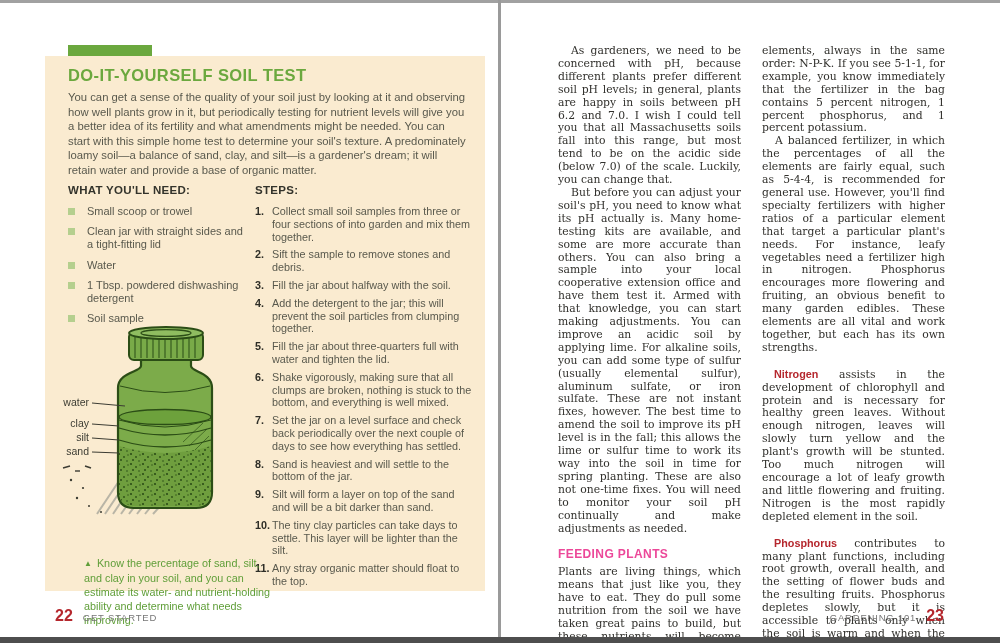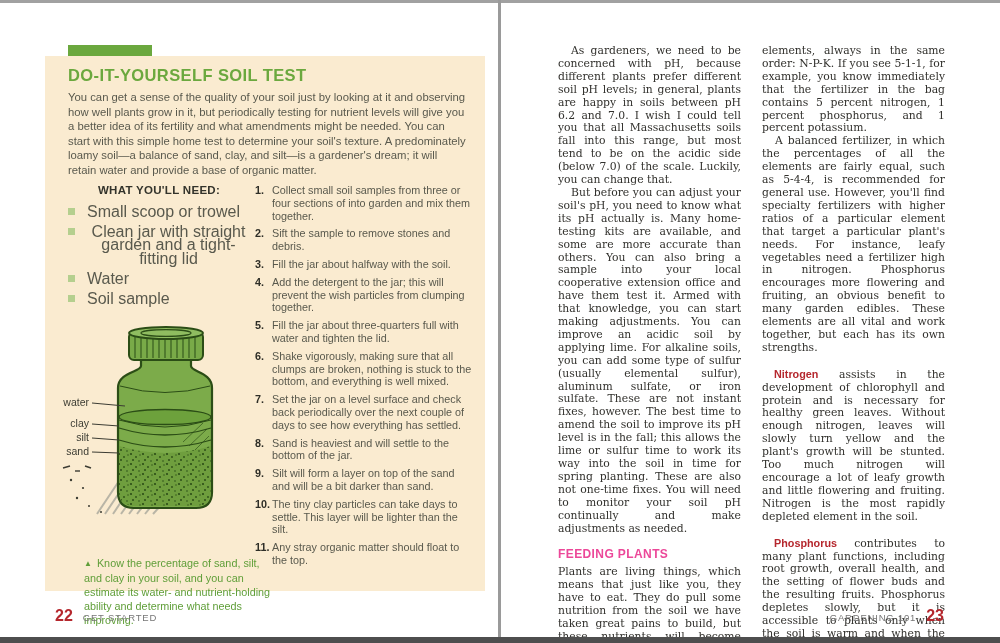--- a/index.html
+++ b/index.html
@@ -23,27 +23,27 @@
   }
   .tab{position:absolute;left:23px;top:-11px;width:84px;height:11px;background:#6ba83e;}
   .box-title{
     position:absolute;left:23px;top:10px;margin:0;
     font-size:16.5px;font-weight:800;letter-spacing:.4px;color:#6ba83e;
   }
   .box-intro{
     position:absolute;left:23px;top:34px;width:400px;margin:0;
     font-size:11.3px;line-height:14.5px;color:#59594d;
   }
-  .need-col{position:absolute;left:23px;top:128px;width:182px;text-align:center;}
+  .need-col{position:absolute;left:23px;top:128px;width:182px;}
   .steps-col{position:absolute;left:210px;top:128px;width:218px;}
   .list-heading{
     margin:0 0 9px 0;font-size:11.5px;font-weight:800;letter-spacing:.3px;color:#33332b;
   }
   .need-list{list-style:none;margin:0;padding:0;}
-  .need-list li{display:flex;gap:12px;margin-bottom:7px;font-size:16px;line-height:13.2px;color:#59594d;}
+  .need-list li{display:flex;gap:12px;margin-bottom:7px;font-size:11px;line-height:13.2px;color:#59594d;}
   .sq{flex:0 0 auto;width:7px;height:7px;margin-top:3px;background:#b5cf8e;}
   .steps-list{list-style:none;margin:0;padding:0;}
   .steps-list li{display:flex;margin-bottom:5px;font-size:10.8px;line-height:12.8px;color:#59594d;}
   .steps-list .num{flex:0 0 17px;font-weight:800;color:#2e2e27;}
   .steps-list .stx{flex:1;}
 
   
   .jar-figure{position:absolute;left:12px;top:266px;width:210px;height:196px;}
   .jar-label{
     position:absolute;right:178px;width:60px;text-align:right;
@@ -94,50 +94,55 @@
 
       <div class="need-col">
         <h2 class="list-heading">WHAT YOU'LL NEED:</h2>
         <ul class="need-list">
           <li>
               <span class="sq"></span>
               <span>Small scoop or trowel</span>
             </li>
           <li>
               <span class="sq"></span>
-              <span>Clean jar with straight garden and a tight-fitting lid</span>
+              <span>Clean jar with straight sides and a tight-fitting lid</span>
             </li>
           <li>
               <span class="sq"></span>
               <span>Water</span>
+            </li>
+          <li>
+              <span class="sq"></span>
+              <span>1 Tbsp. powdered dishwashing detergent</span>
             </li>
           <li>
               <span class="sq"></span>
               <span>Soil sample</span>
             </li>
         </ul>
       </div>
 
       <div class="steps-col">
+        <h2 class="list-heading">STEPS:</h2>
         <ol class="steps-list">
           <li>
               <span class="num">1.</span>
               <span class="stx">Collect small soil samples from three or four sections of into garden and mix them together.</span>
             </li>
           <li>
               <span class="num">2.</span>
               <span class="stx">Sift the sample to remove stones and debris.</span>
             </li>
           <li>
               <span class="num">3.</span>
               <span class="stx">Fill the jar about halfway with the soil.</span>
             </li>
           <li>
               <span class="num">4.</span>
-              <span class="stx">Add the detergent to the jar; this will prevent the wish particles from clumping together.</span>
+              <span class="stx">Add the detergent to the jar; this will prevent the soil particles from clumping together.</span>
             </li>
           <li>
               <span class="num">5.</span>
               <span class="stx">Fill the jar about three-quarters full with water and tighten the lid.</span>
             </li>
           <li>
               <span class="num">6.</span>
               <span class="stx">Shake vigorously, making sure that all clumps are broken, nothing is stuck to the bottom, and everything is well mixed.</span>
             </li>
           <li>

